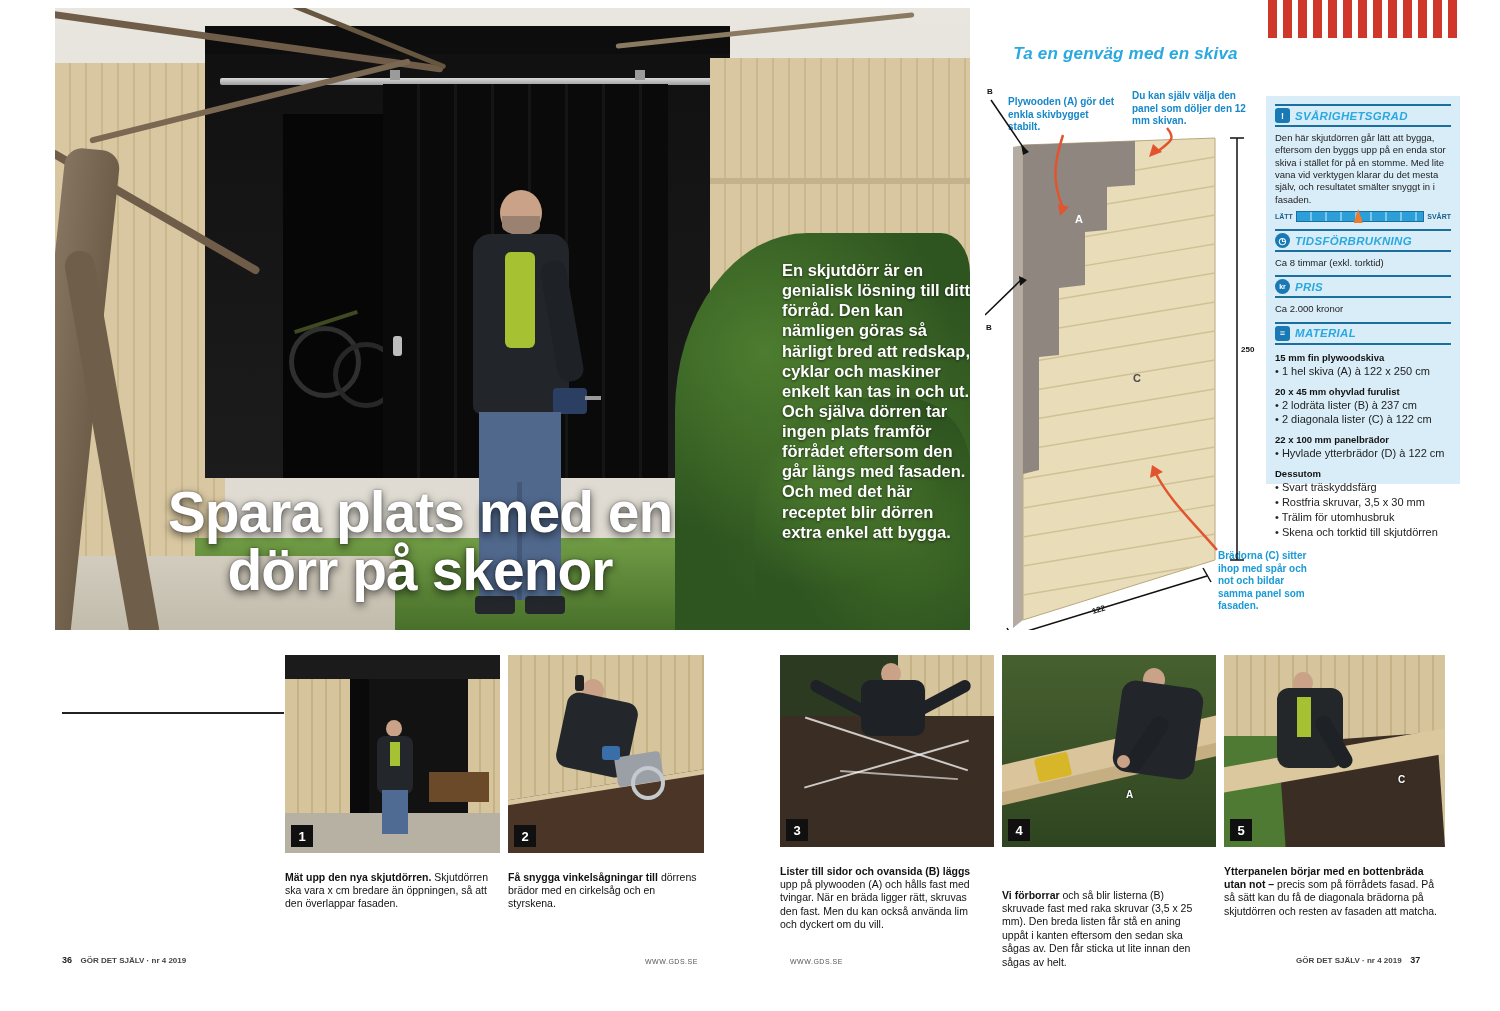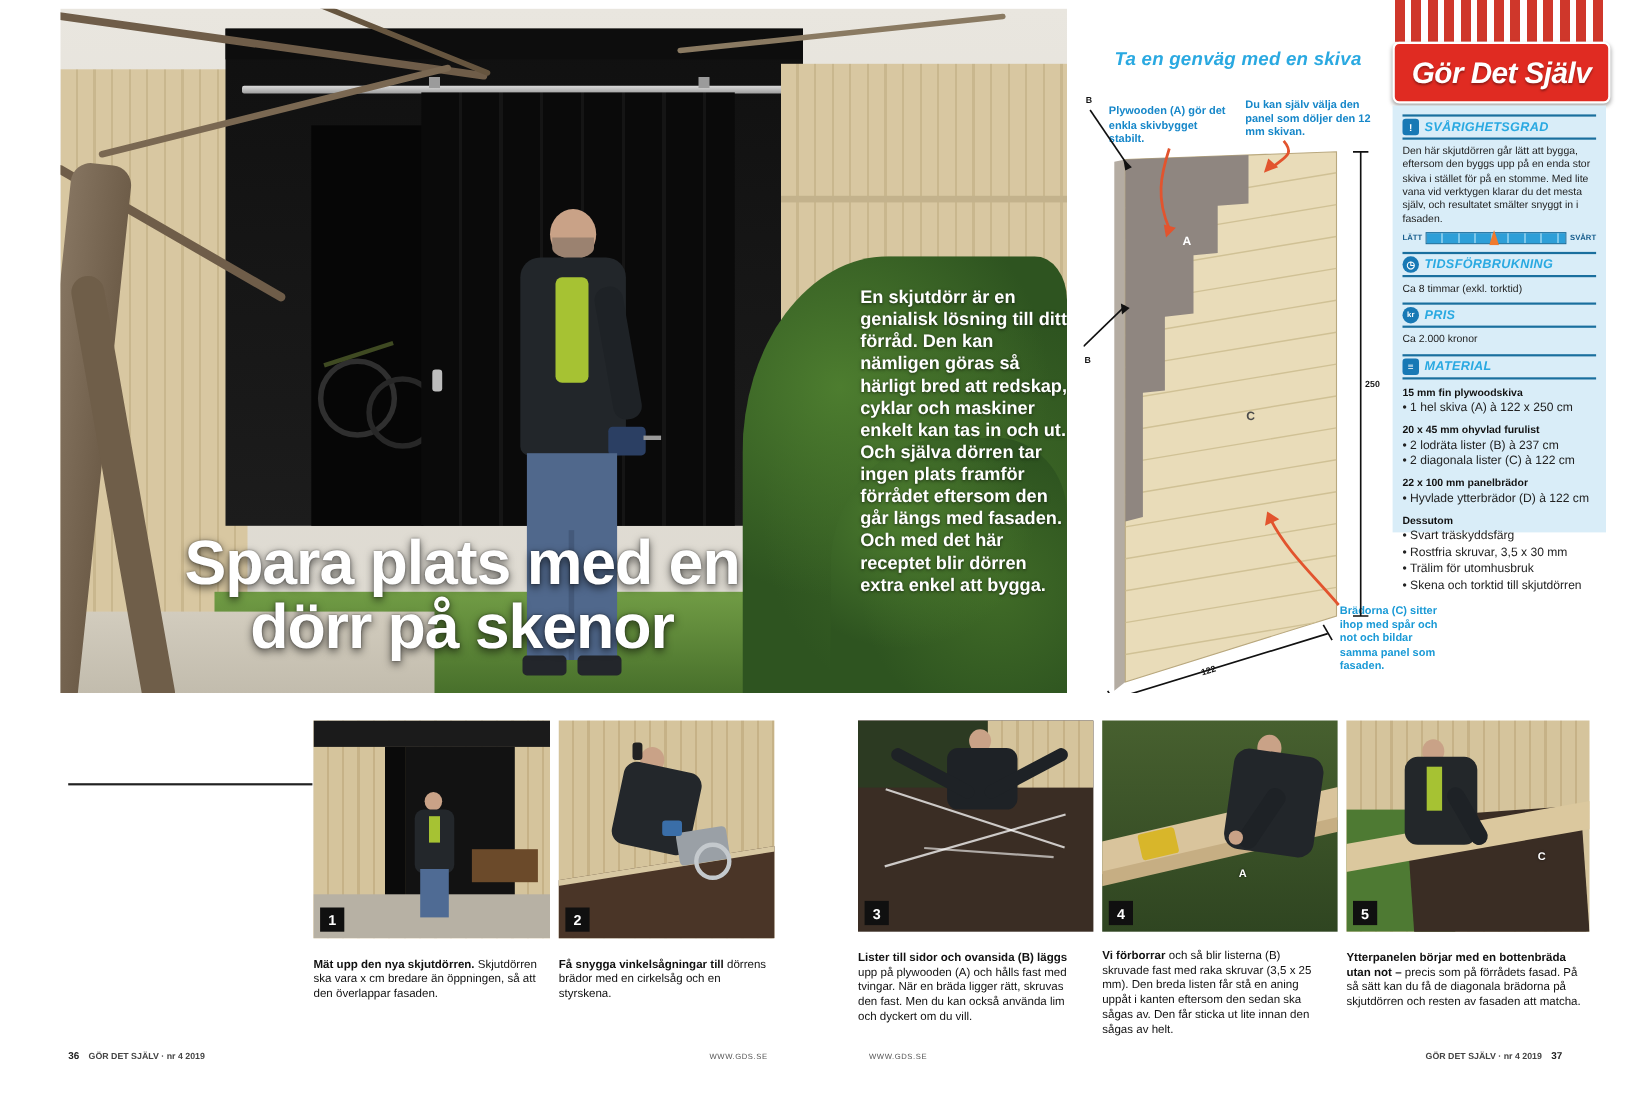--- a/index.html
+++ b/index.html
@@ -204,23 +204,20 @@
       <path d="M 78 55 C 70 80 66 100 78 128"></path>
       <path d="M 182 48 C 192 60 184 62 172 72"></path>
       <path d="M 232 470 C 208 442 184 420 170 392"></path>
     </g>
     <polygon points="73,124 84,127 75,136" fill="#e2542e"></polygon>
     <polygon points="168,64 177,72 164,77" fill="#e2542e"></polygon>
     <polygon points="165,398 167,385 178,392" fill="#e2542e"></polygon>
   </svg>
 
   <div class="abs stripes" style="left:1268px;top:0;width:190px;height:38px;"></div>
-  <div class="abs logo" style="left:1266px;top:38px;width:194px;height:52px;">
-    <span>Gör Det Själv</span>
-  </div>
 
   <div class="abs factbox" style="left:1266px;top:96px;width:194px;height:388px;">
     <div class="fb-head">
       <div class="fb-icon">!</div>
       <div class="fb-title">SVÅRIGHETSGRAD</div>
     </div>
     <p class="fb-text">Den här skjutdörren går lätt att bygga, eftersom den byggs upp på en enda stor skiva i stället för på en stomme. Med lite vana vid verktygen klarar du det mesta själv, och resultatet smälter snyggt in i fasaden.</p>
     <div class="slider">
       <span class="slbl">LÄTT</span>
       <div class="slbar">
@@ -318,21 +315,21 @@
     <div class="abs" style="left:-12px;top:44%;width:118%;height:15%;background:#d9c49c;transform:rotate(-13deg);"></div>
     <div class="abs" style="left:-12px;top:58%;width:118%;height:7%;background:#c6ae83;transform:rotate(-13deg);"></div>
     <div class="abs" style="left:16%;top:52%;width:34px;height:24px;background:#d8b62a;border-radius:3px;transform:rotate(-13deg);"></div>
     <div class="abs skin" style="right:24%;top:7%;width:22px;height:24px;"></div>
     <div class="abs" style="right:8%;top:15%;width:82px;height:92px;background:#22262a;border-radius:14px;transform:rotate(8deg);"></div>
     <div class="abs" style="right:28%;top:30%;width:18px;height:62px;background:#1e2226;border-radius:8px;transform:rotate(34deg);"></div>
     <div class="abs skin" style="right:40%;top:52%;width:13px;height:13px;"></div>
     <div class="photo-letter" style="left:58%;top:70%;">A</div>
     <div class="badge">4</div>
   </div>
-  <p class="abs cap" style="left:1002px;top:852px;width:206px;">
+  <p class="abs cap" style="left:1002px;top:878px;width:206px;">
     <b>Vi förborrar</b>
     <span>och så blir listerna (B) skruvade fast med raka skruvar (3,5 x 25 mm). Den breda listen får stå en aning uppåt i kanten eftersom den sedan ska sågas av. Den får sticka ut lite innan den sågas av helt.</span>
   </p>
 
   <div class="abs photo planks" style="left:1224px;top:655px;width:221px;height:192px;">
     <div class="abs" style="left:0;bottom:0;width:45%;height:58%;background:#4e7a33;"></div>
     <div class="abs" style="right:0;bottom:0;width:72%;height:60%;background:#3a2d24;transform:rotate(-4deg);transform-origin:right bottom;"></div>
     <div class="abs" style="left:-8px;top:48%;width:112%;height:13%;background:#dbc89e;transform:rotate(-10deg);"></div>
     <div class="abs skin" style="left:31%;top:9%;width:20px;height:22px;"></div>
     <div class="abs" style="left:24%;top:17%;width:66px;height:80px;background:#23272a;border-radius:12px;"></div>

